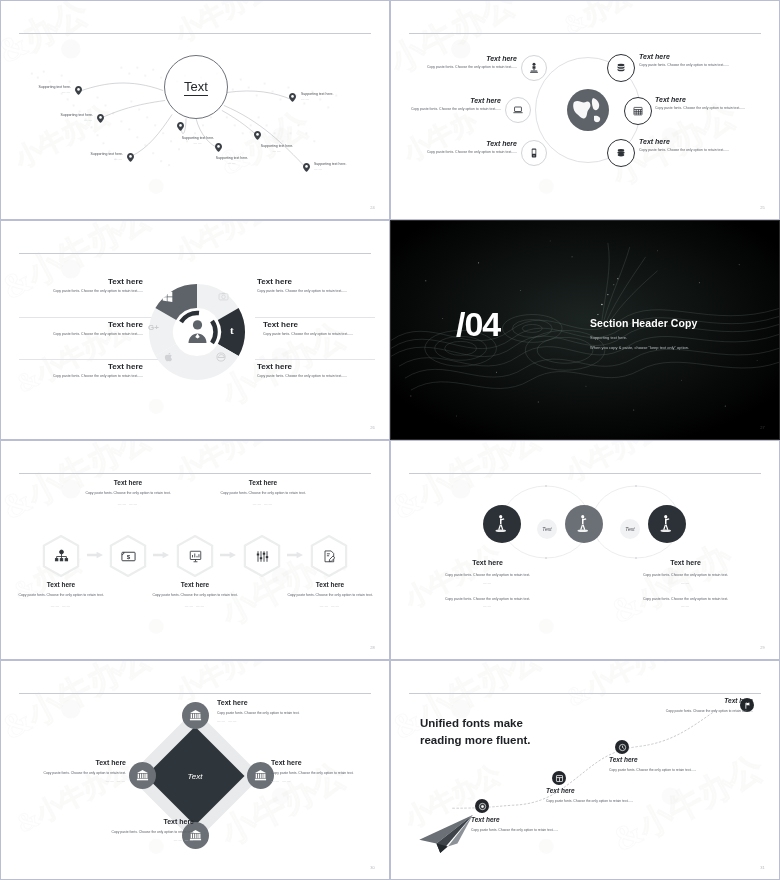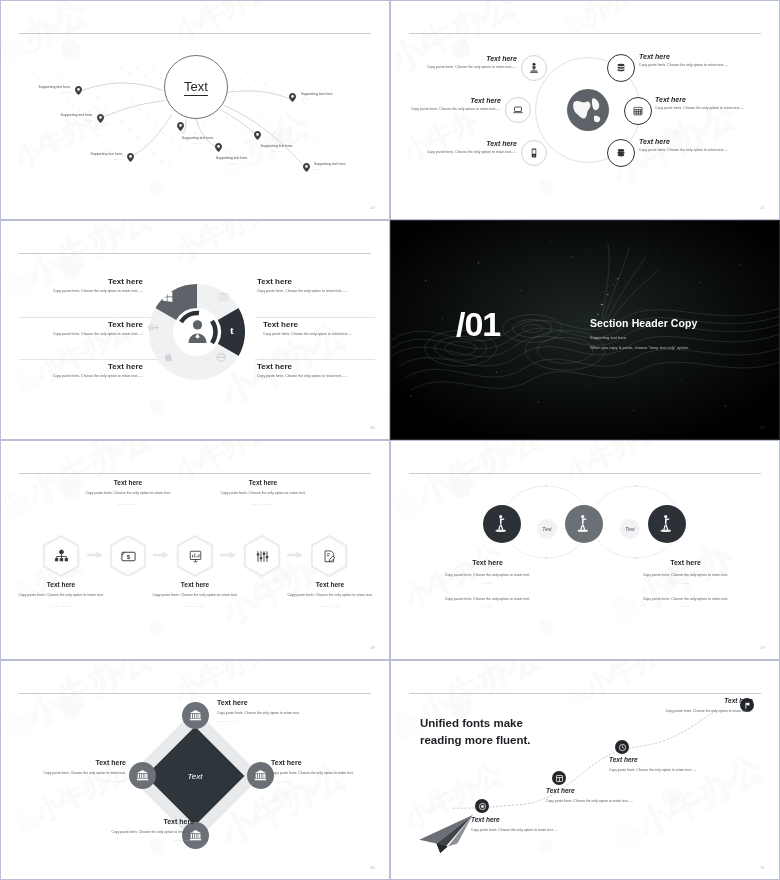--- a/index.html
+++ b/index.html
@@ -541,21 +541,21 @@
         <circle cx="20" cy="176" r=".5" opacity=".6"></circle>
           <circle cx="66" cy="196" r=".4" opacity=".5"></circle>
         <circle cx="212" cy="84" r=".8" opacity=".9"></circle>
           <circle cx="218" cy="74" r=".6" opacity=".8"></circle>
         <circle cx="224" cy="64" r=".5" opacity=".7"></circle>
           <circle cx="208" cy="94" r=".6" opacity=".8"></circle>
         <circle cx="160" cy="20" r=".4" opacity=".5"></circle>
           <circle cx="300" cy="108" r=".4" opacity=".5"></circle>
       </g>
     </svg>
-    <div class="s4-num">/01</div>
+    <div class="s4-num">/04</div>
     <div class="s4-head">Section Header Copy</div>
     <div class="s4-sub1">Supporting text here.</div>
     <div class="s4-sub2">When you copy &amp; paste, choose "keep text only" option.</div>
     <div class="pagenum" style="color:#3a3a3a">27</div>
   </div>
 
   <div class="slide">
     <div class="wm">
       <b class="a">&amp;小牛办公</b>
         <b class="b">小牛办公</b>

